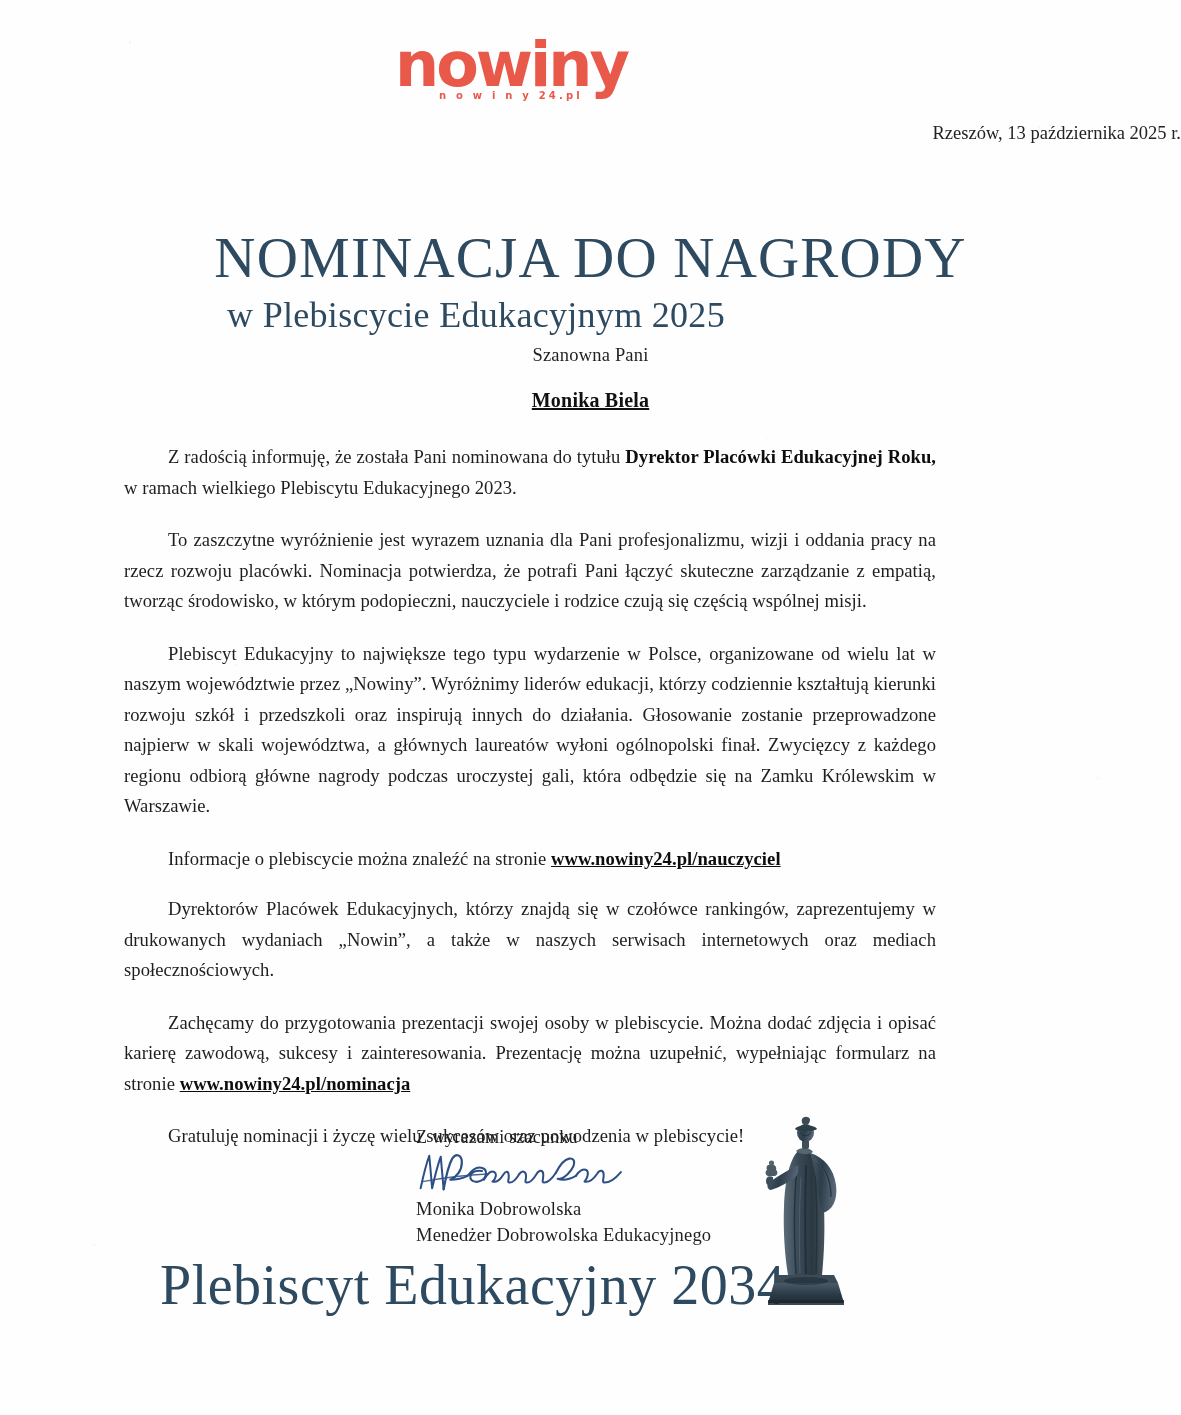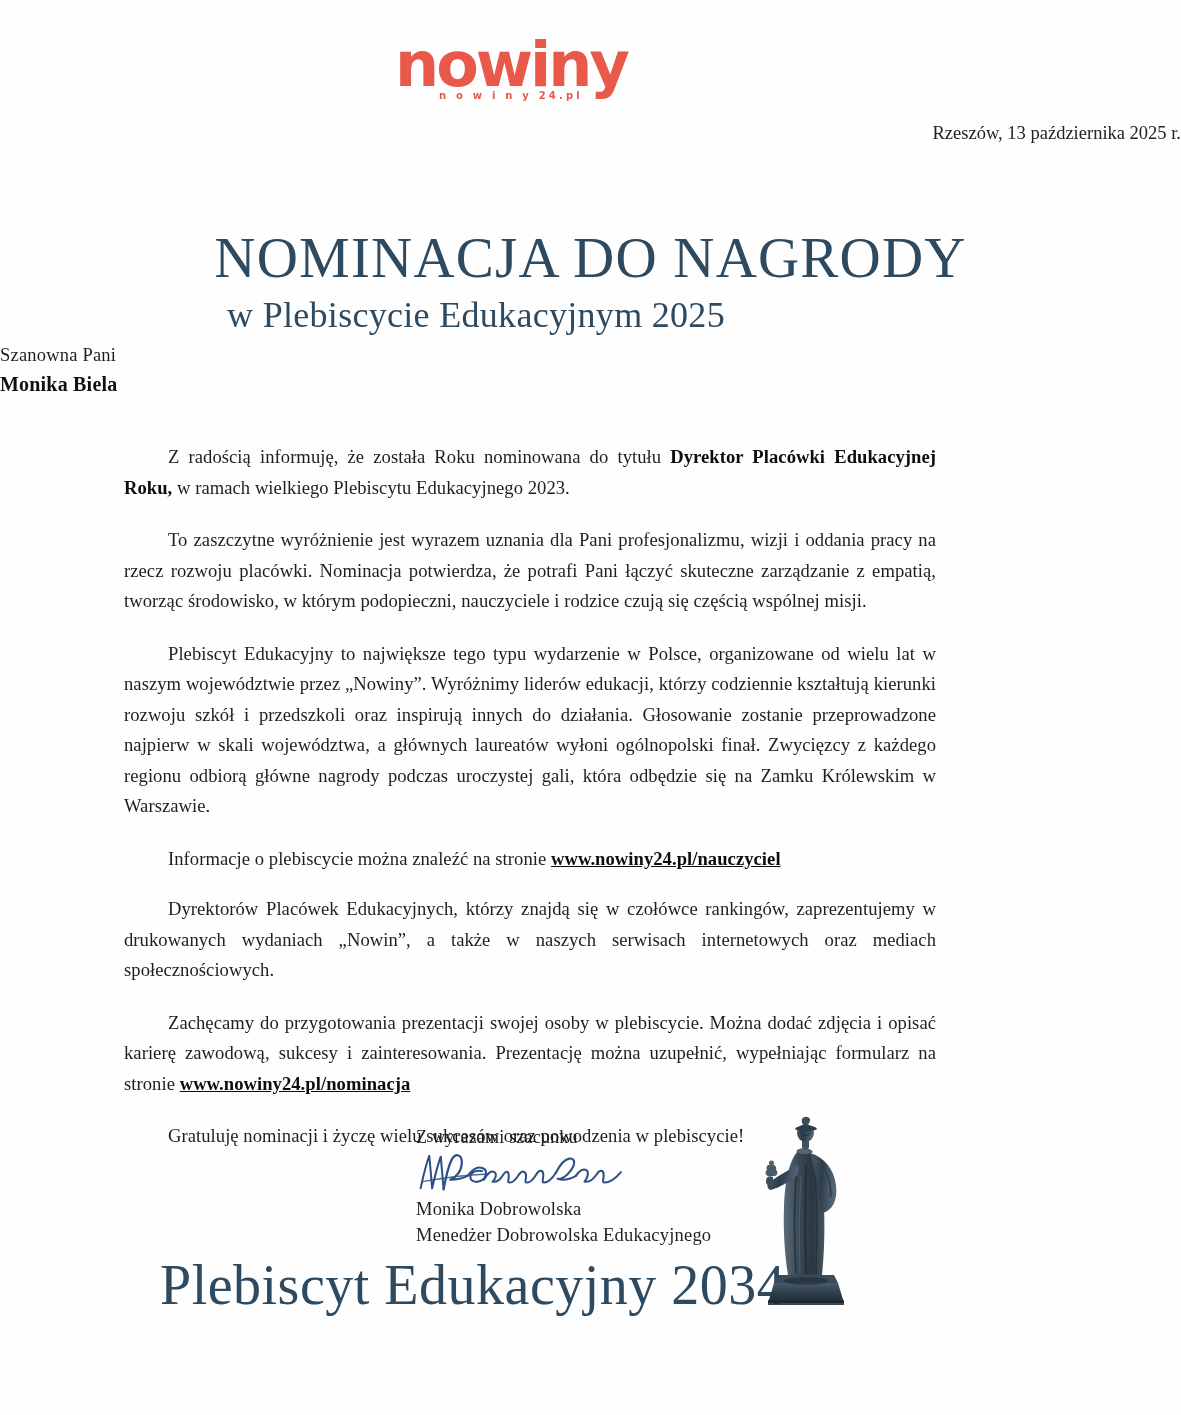--- a/index.html
+++ b/index.html
@@ -106,35 +106,36 @@
     font-weight: 400;
     letter-spacing: .3px;
   }
 
   
   .addressee {
     position: absolute;
     top: 345px;
     left: 0;
     width: 1181px;
-    text-align: left;
+    text-align: center;
   }
   .addressee .salutation {
     font-size: 18.5px;
     color: #1f1f1f;
     display: block;
     letter-spacing: .2px;
   }
   .addressee .person-name {
     font-size: 20px;
     font-weight: 700;
     color: #111111;
     display: block;
-    margin-top: 7px;
-    letter-spacing: .2px;
+    margin-top: 23px;
+    letter-spacing: .2px;
+    text-decoration: underline;
   }
 
   
   .body-copy {
     position: absolute;
     top: 442px;
     left: 124px;
     width: 812px;
   }
   .para {
@@ -219,21 +220,21 @@
   <h1 class="title-main">NOMINACJA DO NAGRODY</h1>
   <h2 class="title-sub">w Plebiscycie Edukacyjnym 2025</h2>
 
   <div class="addressee">
     <span class="salutation">Szanowna Pani</span>
     <span class="person-name">Monika Biela</span>
   </div>
 
   <div class="body-copy">
 
-    <p class="para"><span>Z radością informuję, że została Roku nominowana do tytułu </span><b>Dyrektor Placówki Edukacyjnej Roku,</b><span> w ramach wielkiego Plebiscytu Edukacyjnego 2023.</span></p>
+    <p class="para"><span>Z radością informuję, że została Pani nominowana do tytułu </span><b>Dyrektor Placówki Edukacyjnej Roku,</b><span> w ramach wielkiego Plebiscytu Edukacyjnego 2023.</span></p>
 
     <p class="para">To zaszczytne wyróżnienie jest wyrazem uznania dla Pani profesjonalizmu, wizji i oddania pracy na rzecz rozwoju placówki. Nominacja potwierdza, że potrafi Pani łączyć skuteczne zarządzanie z empatią, tworząc środowisko, w którym podopieczni, nauczyciele i rodzice czują się częścią wspólnej misji.</p>
 
     <p class="para">Plebiscyt Edukacyjny to największe tego typu wydarzenie w Polsce, organizowane od wielu lat w naszym województwie przez „Nowiny”. Wyróżnimy liderów edukacji, którzy codziennie kształtują kierunki rozwoju szkół i przedszkoli oraz inspirują innych do działania. Głosowanie zostanie przeprowadzone najpierw w skali województwa, a głównych laureatów wyłoni ogólnopolski finał. Zwycięzcy z każdego regionu odbiorą główne nagrody podczas uroczystej gali, która odbędzie się na Zamku Królewskim w Warszawie.</p>
 
     <p class="para tight"><span>Informacje o plebiscycie można znaleźć na stronie </span><a class="url" href="#">www.nowiny24.pl/nauczyciel</a></p>
 
     <p class="para gap-top">Dyrektorów Placówek Edukacyjnych, którzy znajdą się w czołówce rankingów, zaprezentujemy w drukowanych wydaniach „Nowin”, a także w naszych serwisach internetowych oraz mediach społecznościowych.</p>
 
     <p class="para gap-top"><span>Zachęcamy do przygotowania prezentacji swojej osoby w plebiscycie. Można dodać zdjęcia i opisać karierę zawodową, sukcesy i zainteresowania. Prezentację można uzupełnić, wypełniając formularz na stronie </span><a class="url" href="#">www.nowiny24.pl/nominacja</a></p>

